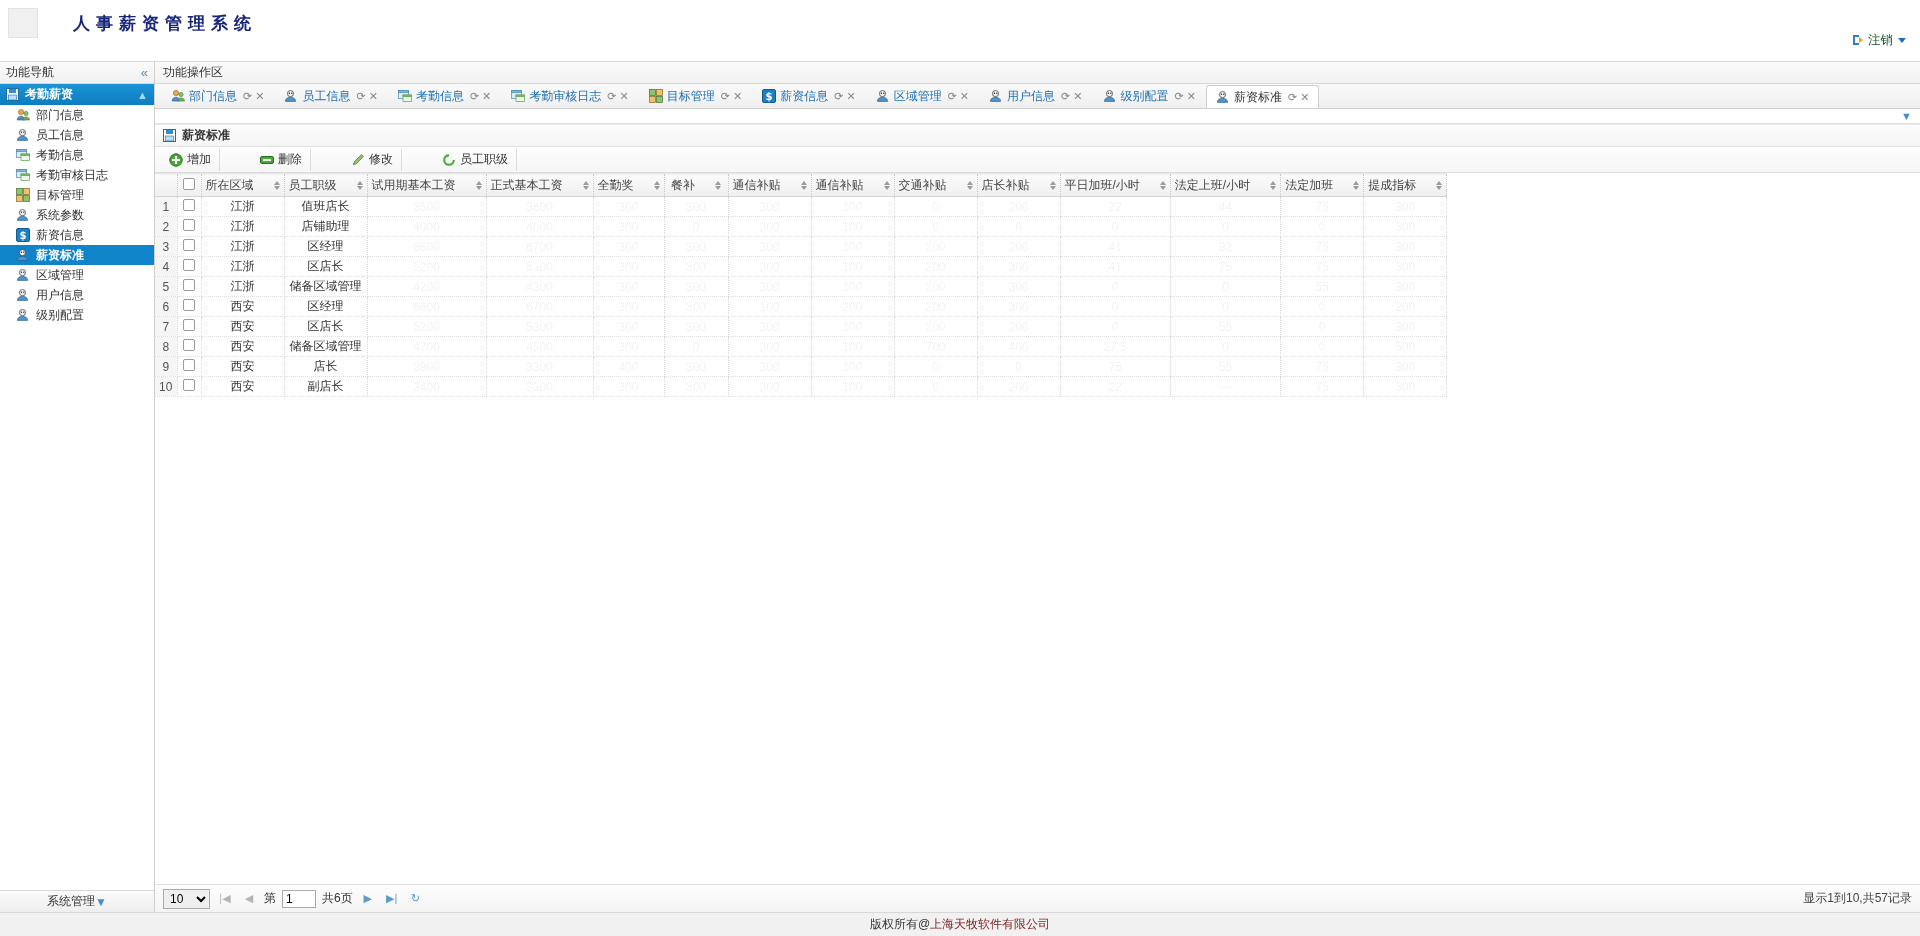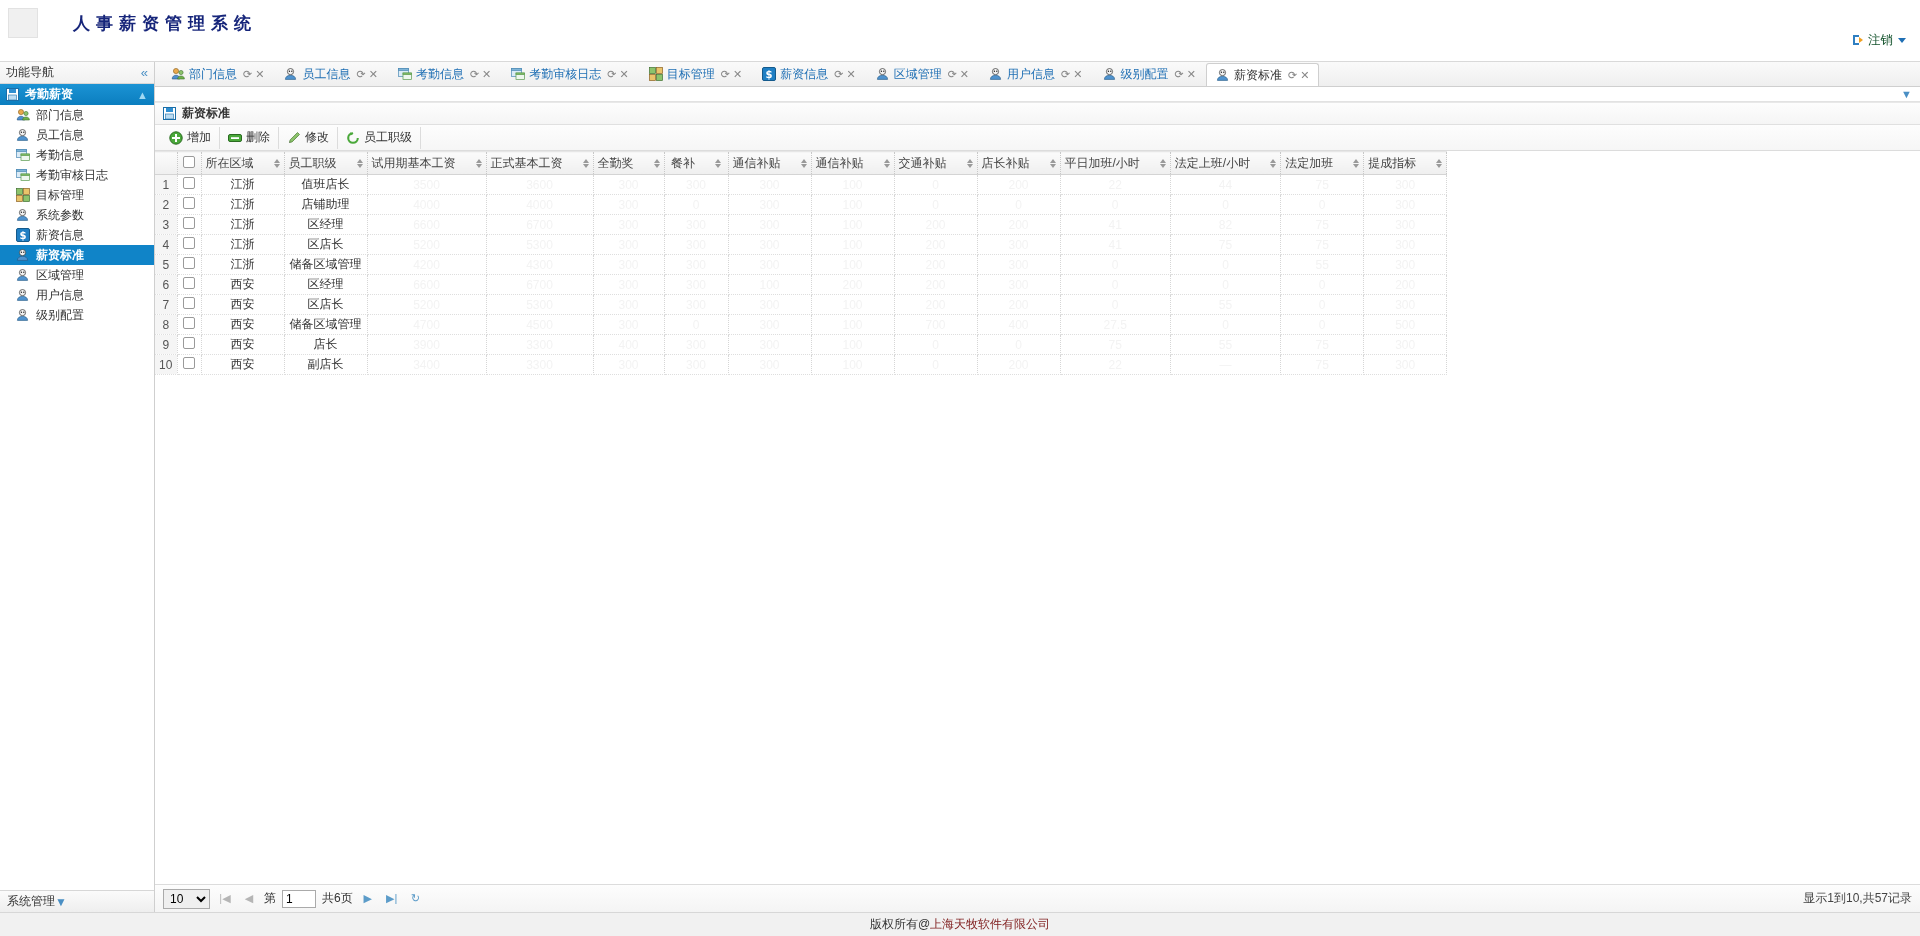--- a/index.html
+++ b/index.html
@@ -103,21 +103,21 @@
     color: #333;
     cursor: pointer;
     white-space: nowrap;
   }
   .nav-item.active { background: #1084c8; color: #fff; font-weight: bold; }
   .side-foot {
     margin-top: auto;
     height: 22px;
     background: linear-gradient(#fbfbfb, #eeeeee);
     border-top: 1px solid #d7d7d7;
-    display: flex; align-items: center; justify-content: flex-start;
+    display: flex; align-items: center; justify-content: center;
     padding: 0 7px;
     font-size: 12px;
     cursor: pointer;
   }
   .side-foot .chev { color: #4a8fc4; }
 
   
   .ico { width: 14px; height: 14px; flex: 0 0 14px; display: inline-block; position: relative; }
   .ico svg { display: block; }
 
@@ -182,20 +182,21 @@
     background: linear-gradient(#fdfdfd, #f5f5f5);
     border-bottom: 1px solid #e0e0e0;
     font-size: 12px; font-weight: bold; color: #333;
   }
   .toolbar {
     height: 26px;
     display: flex; align-items: center;
     background: linear-gradient(#fdfdfd, #f6f6f6);
     border-bottom: 1px solid #dcdcdc;
     padding-left: 6px;
+    gap: 32px;
   }
   .tb-btn {
     display: flex; align-items: center; gap: 4px;
     height: 22px; padding: 0 8px;
     font-size: 12px; color: #333;
     cursor: pointer;
     border-right: 1px solid #dcdcdc;
   }
 
   
@@ -444,20 +445,23 @@
         </div>
       </div>
 
       <div class="side-foot">
         <span>系统管理</span>
         <span class="chev">▼</span>
       </div>
     </div>
 
     <div class="main">
+      <div class="main-head">
+        <span>功能操作区</span>
+      </div>
 
       <div class="tabbar" id="tabbar">
           <div class="tab">
             <span class="ico">
               <svg width="14" height="14" viewBox="0 0 14 14">
                 <circle cx="5" cy="4" r="2.6" fill="#e9a94b" stroke="#8a6020" stroke-width=".6"></circle>
                 <path d="M1.2 12c0-2.6 1.8-3.8 3.8-3.8S8.8 9.4 8.8 12z" fill="#4f8fd0" stroke="#25557f" stroke-width=".6"></path>
                 <circle cx="10" cy="5.5" r="2.1" fill="#8cc36b" stroke="#3f7030" stroke-width=".6"></circle>
                 <path d="M6.6 12c0-2 1.4-3 3.4-3s3.4 1 3.4 3z" fill="#6eb24a" stroke="#3f7030" stroke-width=".6"></path>
               </svg>

